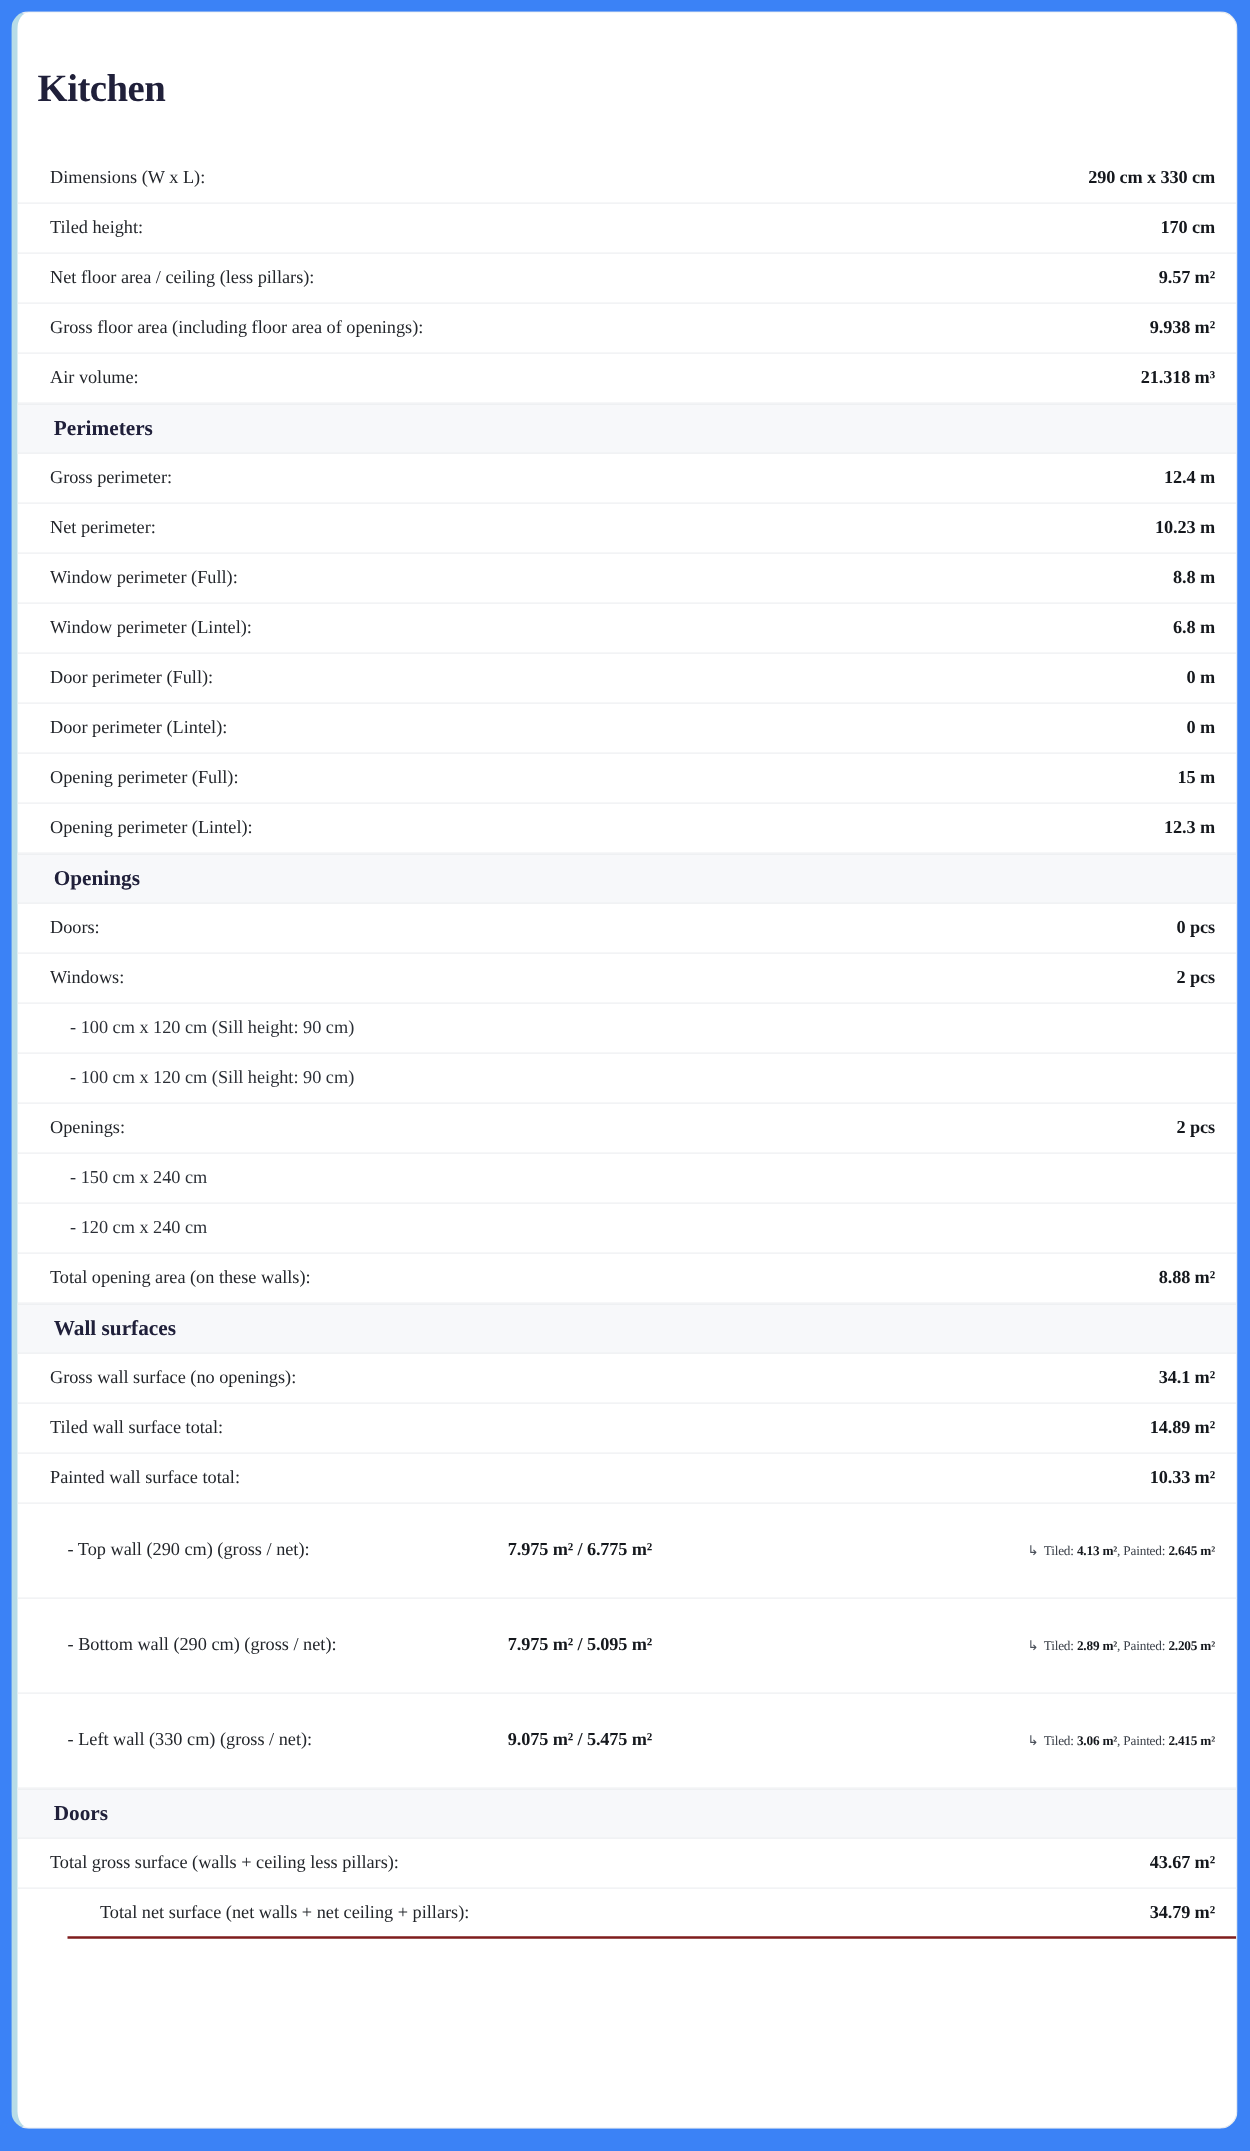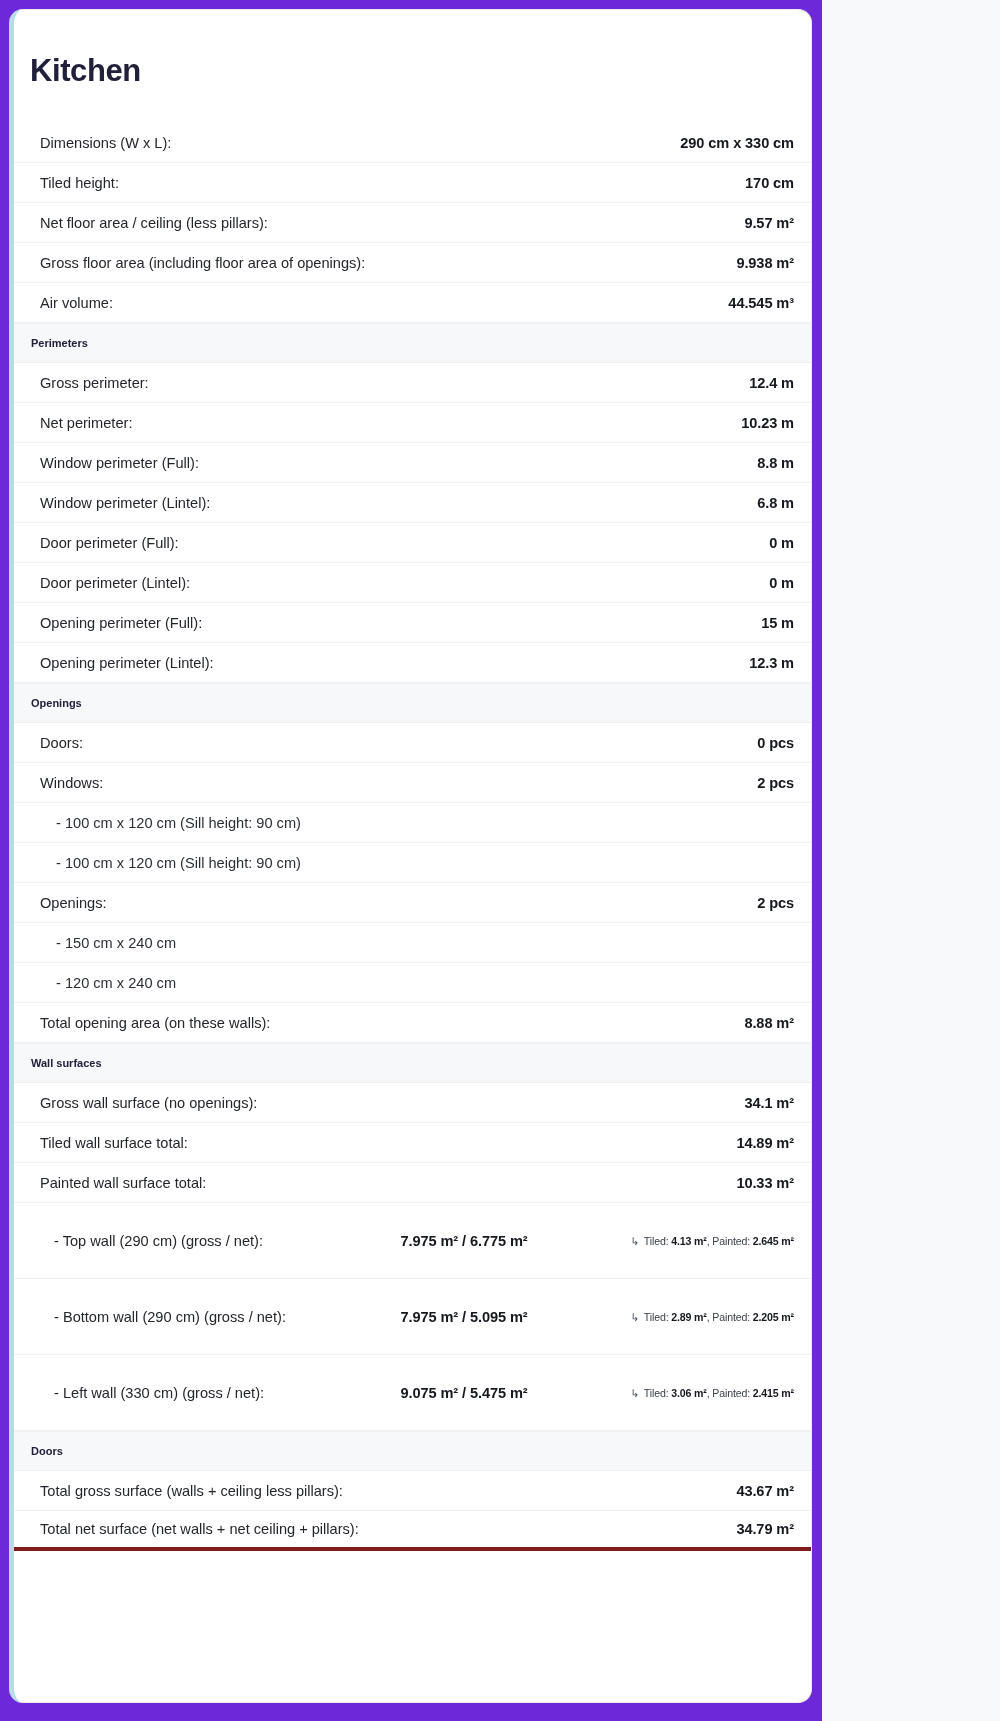--- a/index.html
+++ b/index.html
@@ -6,24 +6,25 @@
 
   html, body {
     width: 1000px;
     height: 1721px;
     background: #f8f9fb;
     font-family: "Liberation Sans", sans-serif;
     -webkit-font-smoothing: antialiased;
   }
 
   .page {
-    width: 822px;
+    width: 1000px;
     height: 1721px;
     padding: 9px 10px 18px 9px;
-    background: #6d28d9;
+    background: #3b82f6;
+    font-family: Liberation Serif, serif;
   }
 
   .room-card {
     background: #ffffff;
     border: 1px solid #e9ecef;
     border-left: 5px solid #b7dce8;
     border-radius: 14px;
     overflow: hidden;
     height: 100%;
   }
@@ -59,22 +60,22 @@
   }
 
   
   .section-head {
     background: #f7f8fa;
     border-top: 1px solid #eef0f2;
     border-bottom: 1px solid #eef0f2;
     height: 40px;
     display: flex;
     align-items: center;
-    padding-left: 17px;
-    font-size: 11px;
+    padding-left: 29px;
+    font-size: 17px;
     font-weight: bold;
     color: #20203a;
   }
 
   
   .row.sub {
     padding-left: 42px;
     color: #2b2f36;
   }
 
@@ -105,21 +106,21 @@
     flex: 1 1 auto;
     text-align: right;
     font-size: 10.6px;
     color: #3b4049;
     white-space: nowrap;
     letter-spacing: -0.15px;
   }
   .wall-row .w-extra b { color: #15181d; font-weight: bold; }
   .wall-row .w-extra .arrow { color: #4a505a; margin-right: 2px; }
 
-  .last-row { border-bottom: 4px solid #7f1d1d; }
+  .last-row { border-bottom: 2px solid #7f1d1d; margin-left: 40px; }
 </style>
 </head>
 <body>
 
 <div class="page">
   <div class="room-card">
 
     <div class="card-title">Kitchen</div>
 
     <div class="rows">
@@ -135,21 +136,21 @@
       <div class="row">
         <span class="label">Net floor area / ceiling (less pillars):</span>
         <span class="value">9.57 m²</span>
       </div>
       <div class="row">
         <span class="label">Gross floor area (including floor area of openings):</span>
         <span class="value">9.938 m²</span>
       </div>
       <div class="row">
         <span class="label">Air volume:</span>
-        <span class="value">44.545 m³</span>
+        <span class="value">21.318 m³</span>
       </div>
 
       <div class="section-head">Perimeters</div>
       <div class="row">
         <span class="label">Gross perimeter:</span>
         <span class="value">12.4 m</span>
       </div>
       <div class="row">
         <span class="label">Net perimeter:</span>
         <span class="value">10.23 m</span>

